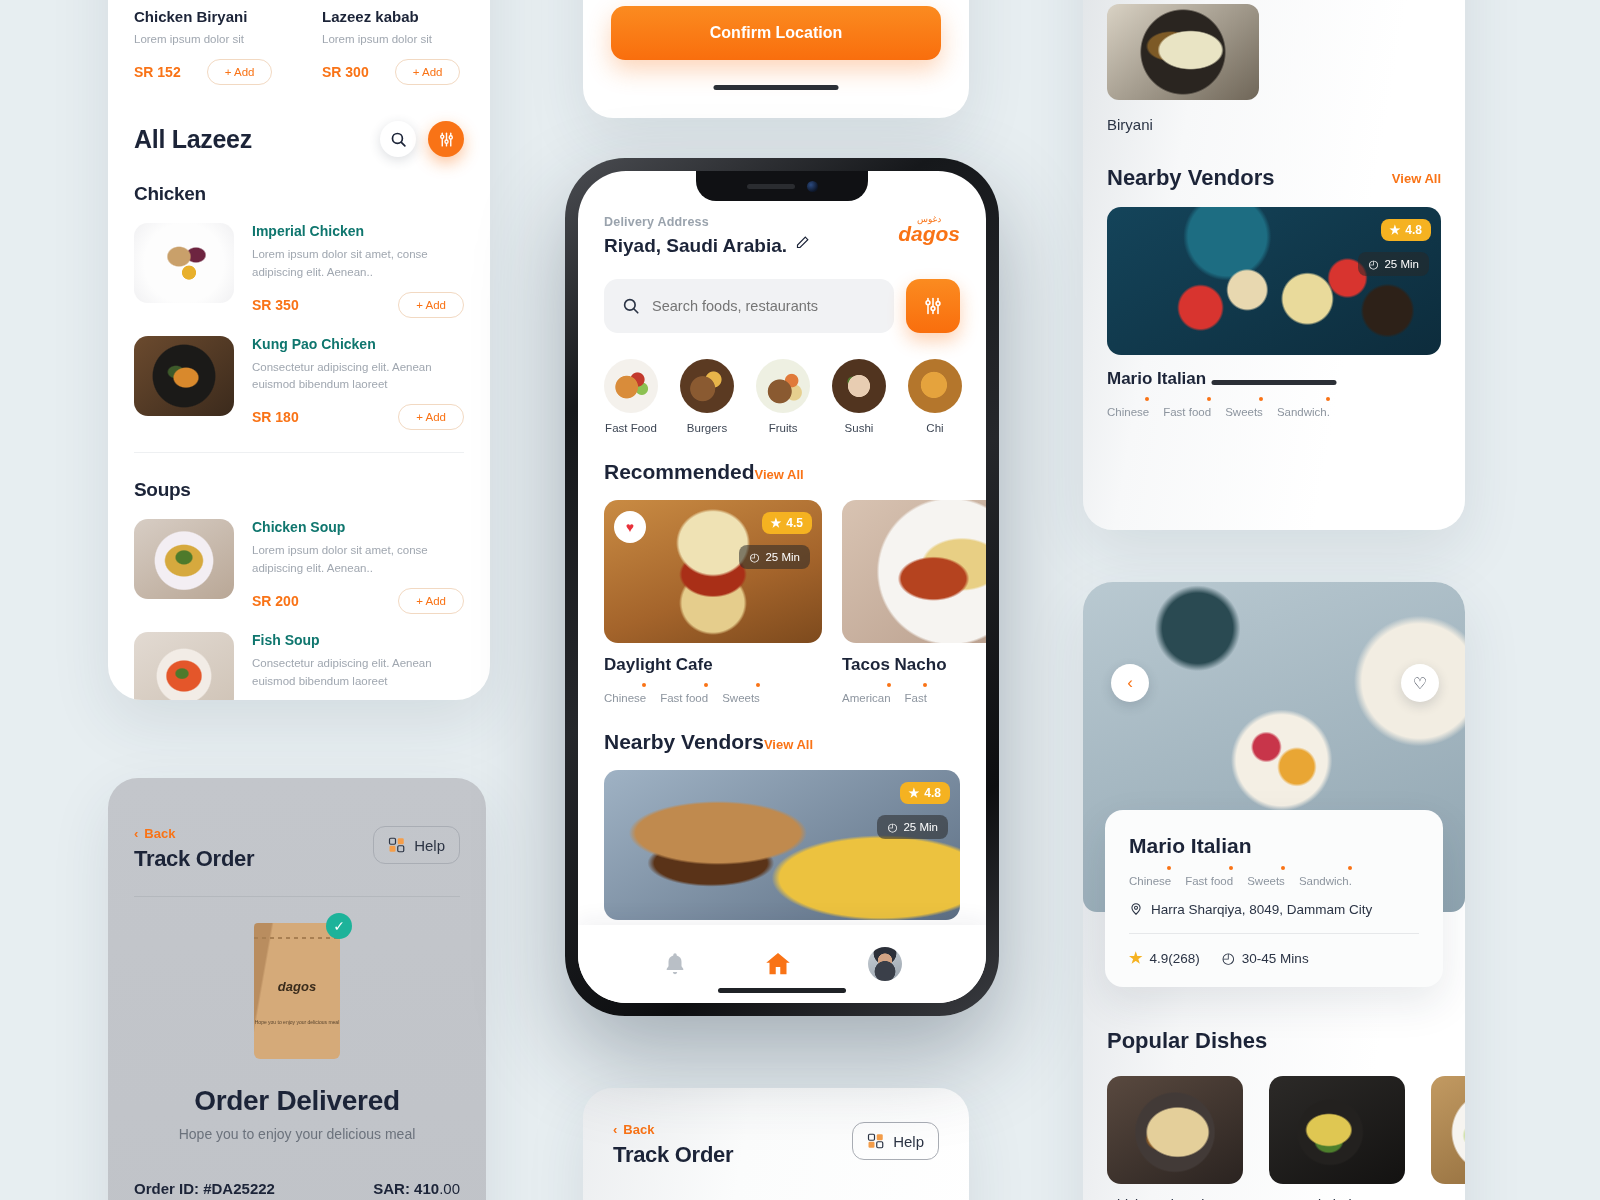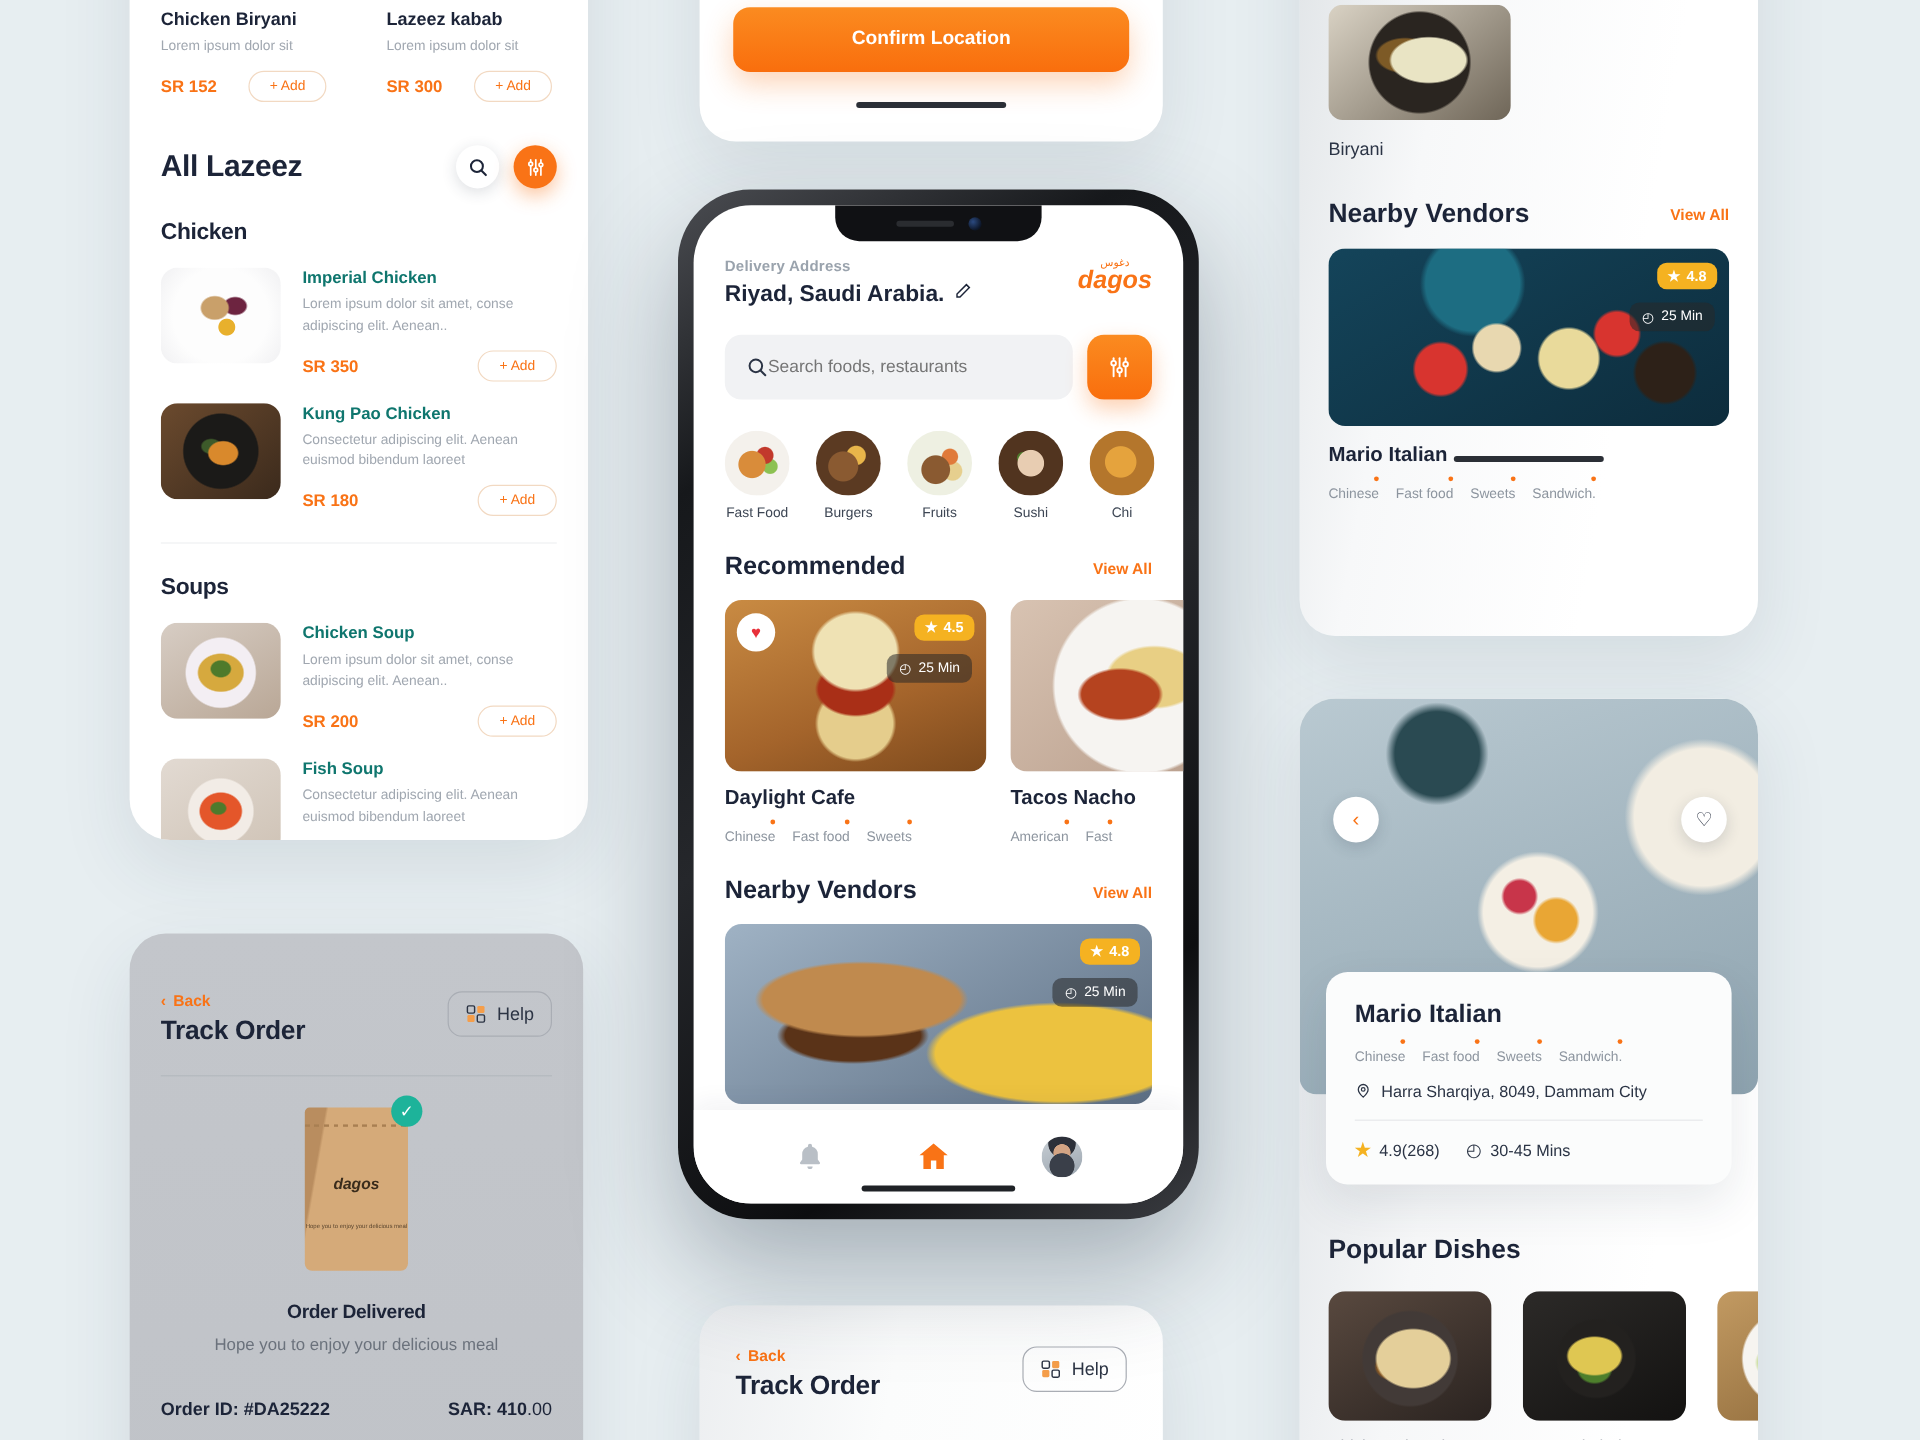--- a/index.html
+++ b/index.html
@@ -147,21 +147,21 @@
     background:linear-gradient(100deg,#b98d5f 0 16%, #d5aa79 18% 100%);
     position:relative;
   }
   .bag:before{content:"";position:absolute;left:0;top:14px;width:100%;height:2px;
     background:repeating-linear-gradient(90deg,#a87f52 0 4px, transparent 4px 8px);}
   .bag-logo{position:absolute;left:0;right:0;top:56px;text-align:center;
     font-size:13px;color:#3a2c1c;font-weight:700;font-style:italic;}
   .bag-sub{position:absolute;left:0;right:0;top:96px;text-align:center;font-size:5px;color:#5a452e;line-height:1.5;}
   .badge-check{position:absolute;right:-12px;top:-10px;width:26px;height:26px;border-radius:50%;
     background:#1db39a;color:#fff;font-size:14px;display:flex;align-items:center;justify-content:center;}
-  .tk-deliv { text-align:center; font-size:16px; margin-top:26px; }
+  .tk-deliv { text-align:center; font-size:28px; margin-top:26px; }
   .tk-hope { text-align:center; font-size:14px; color:#6b727c; margin-top:9px; }
   .tk-meta { display:flex; justify-content:space-between; margin-top:38px; font-size:15px; color:#1c2438; font-weight:700; }
   .tk-meta .light { font-weight:400; }
 
   
   #card-confirm { left:583px; top:-130px; width:386px; height:248px; border-radius:30px; }
   .confirm-btn {
     position:absolute; left:28px; right:28px; bottom:58px; height:54px; border-radius:14px;
     background:linear-gradient(180deg,#fb8b20,#f96e0d);
     color:#fff; font-size:16px; font-weight:700;
@@ -202,37 +202,37 @@
   .ph-pad { padding: 20px 26px 0; margin-top: 24px; }
   .addr-row { display:flex; align-items:flex-start; justify-content:space-between; }
   .addr-lbl { font-size:12.5px; color:#9aa3ad; font-weight:600; letter-spacing:.2px; }
   .addr-val { font-size:19px; font-weight:700; color:#1c2438; margin-top:6px; display:flex; align-items:flex-start; gap:8px; }
   .logo-dagos { text-align:center; line-height:1; }
   .logo-dagos .ar { font-size:9px; color:#f97316; }
   .logo-dagos .en { font-size:21px; color:#f97316; font-weight:700; font-style:italic; margin-top:-1px; }
   .search-row { display:flex; gap:12px; margin-top:22px; align-items:center; }
   .search-box {
     flex:1; height:54px; border-radius:14px; background:#f1f2f4;
-    display:flex; align-items:center; padding:0 18px;
+    display:flex; align-items:center; gap:12px; padding:0 18px;
   }
   .search-box input {
     border:0; background:transparent; outline:none; font-size:14.5px; color:#9aa3ad;
     font-family:"Liberation Sans", sans-serif; width:100%;
   }
   .filter-sq {
     width:54px; height:54px; border-radius:14px; flex:none;
     background:linear-gradient(180deg,#fb8b20,#f96e0d);
     display:flex; align-items:center; justify-content:center;
     box-shadow:0 8px 18px rgba(249,115,22,.32);
   }
   .cats { display:flex; gap:22px; margin-top:26px; }
   .cat { text-align:center; flex:none; width:54px; }
   .cat .bub { width:54px; height:54px; border-radius:50%; }
   .cat .lb { font-size:11.5px; color:#3d4654; margin-top:9px; white-space:nowrap; }
-  .sec-row { display:flex; align-items:baseline; justify-content:space-between; margin-top:26px; }
+  .sec-row { display:flex; align-items:baseline; justify-content:flex-start; margin-top:26px; }
   .sec-row h3 { font-size:21px; color:#1c2438; font-weight:700; }
   .rec-strip { display:flex; gap:20px; margin-top:16px; }
   .rec-card { width:218px; flex:none; }
   .rec-img { width:218px; height:143px; border-radius:14px; position:relative; overflow:hidden; }
   .pill-rating {
     position:absolute; right:10px; top:12px; background:#f5b221; color:#fff;
     font-size:12px; font-weight:700; border-radius:8px; padding:4px 9px;
     display:flex; align-items:center; gap:5px;
   }
   .pill-time {

